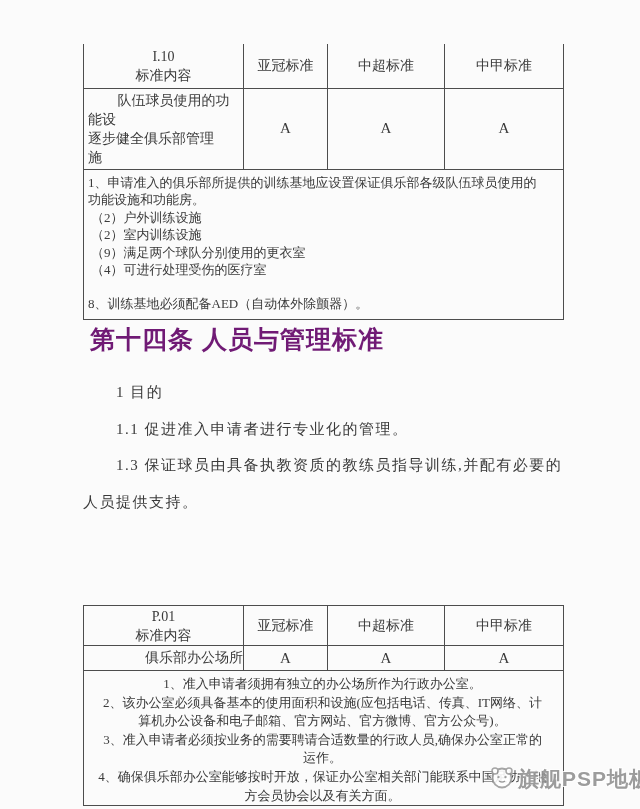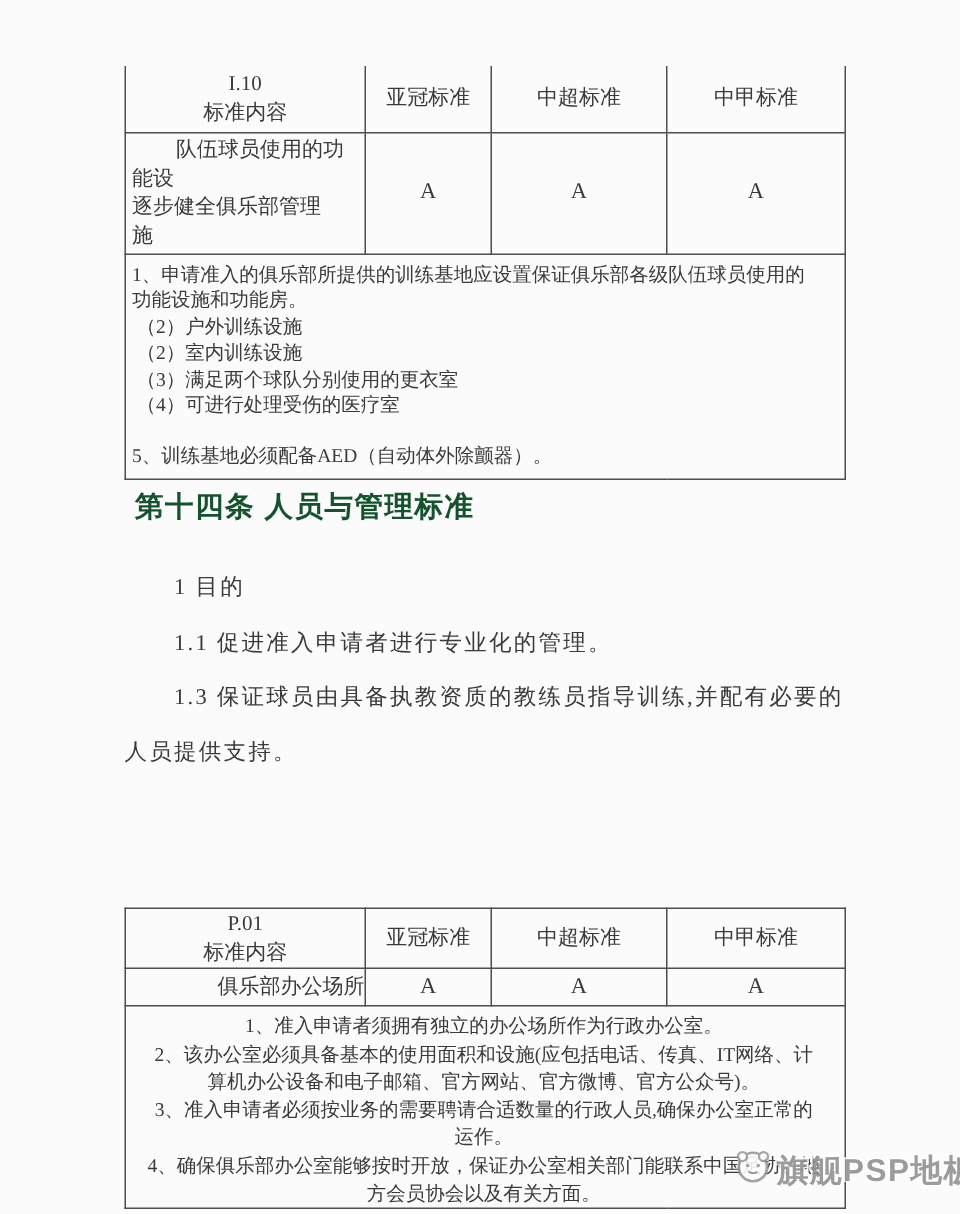--- a/index.html
+++ b/index.html
@@ -69,24 +69,24 @@
   
   .doc-body {
     position: absolute;
     left: 83px; top: 327px;
     width: 500px;
   }
   .doc-heading {
     margin: 0 0 0 7px;
     font-family: "Liberation Sans", "DejaVu Sans", sans-serif;
     font-weight: 700;
-    font-size: 19px;
+    font-size: 25px;
     line-height: 24px;
     letter-spacing: 1px;
-    color: #14532d;
+    color: #701a75;
   }
   .para { margin: 0; }
   .para.first { margin-top: 23px; }
   .pline {
     font-size: 15px;
     letter-spacing: 1.5px;
     height: 36.5px;
     line-height: 36.5px;
     white-space: nowrap;
   }
@@ -142,23 +142,23 @@
     <td class="acell">A</td>
     <td class="acell">A</td>
     <td class="acell">A</td>
   </tr>
   <tr>
     <td class="notescell h1" colspan="4">
       <div class="nl">1、申请准入的俱乐部所提供的训练基地应设置保证俱乐部各级队伍球员使用的</div>
       <div class="nl">功能设施和功能房。</div>
       <div class="nl ind">（2）户外训练设施</div>
       <div class="nl ind">（2）室内训练设施</div>
-      <div class="nl ind">（3）满足两个球队分别使用的更衣室</div>
+      <div class="nl ind">（9）满足两个球队分别使用的更衣室</div>
       <div class="nl ind">（4）可进行处理受伤的医疗室</div>
-      <div class="nl gap">5、训练基地必须配备AED（自动体外除颤器）。</div>
+      <div class="nl gap">8、训练基地必须配备AED（自动体外除颤器）。</div>
     </td>
   </tr>
 </tbody>
   </table>
 
 <div class="doc-body">
   <h2 class="doc-heading">第十四条 人员与管理标准</h2>
 
   <div class="para first">
     <div class="pline">1 目的</div>

